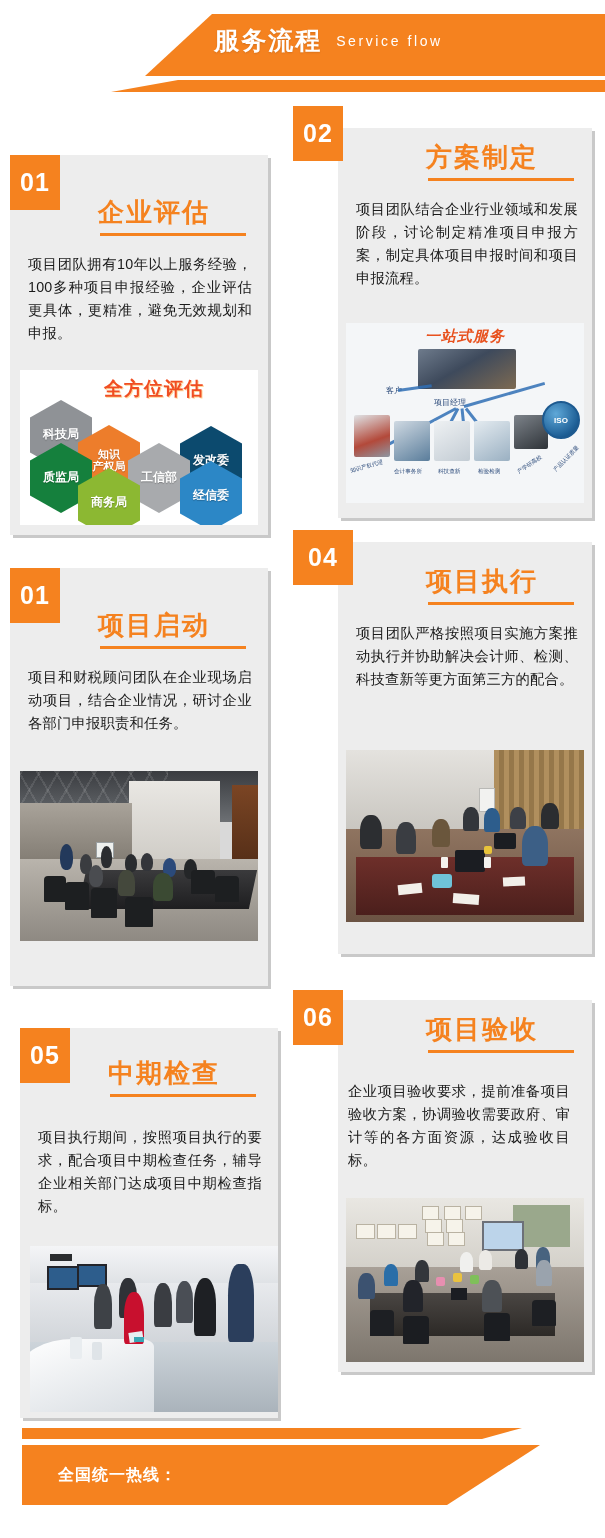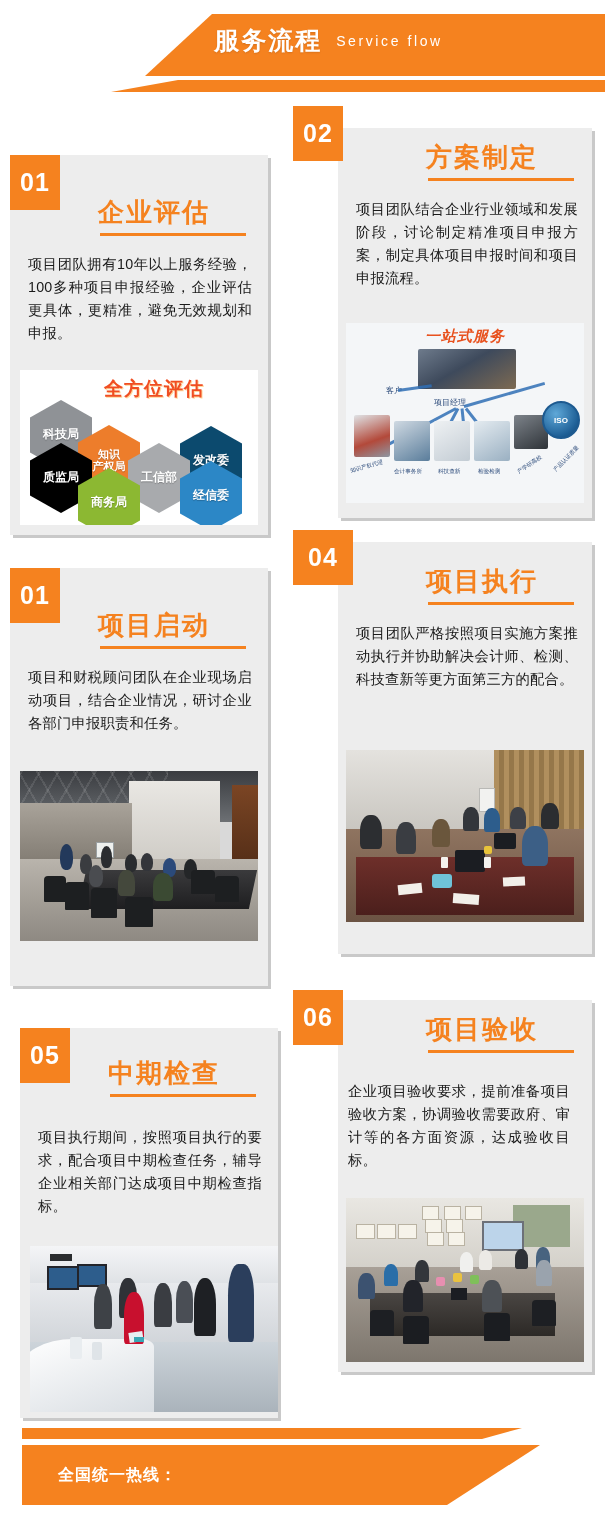--- a/index.html
+++ b/index.html
@@ -170,21 +170,21 @@
     <div class="card-title" style="left:88px;top:40px;">企业评估</div>
     <div class="title-rule" style="left:90px;top:78px;width:146px;"></div>
     <div class="card-text" style="left:18px;top:98px;width:224px;">项目团队拥有10年以上服务经验，100多种项目申报经验，企业评估更具体，更精准，避免无效规划和申报。</div>
 
     <div class="figure hexfig" style="left:10px;top:215px;width:238px;height:155px;">
       <div class="hexlabel" style="left:84px;top:6px;">全方位评估</div>
       <div class="hex" style="left:10px;top:30px;background:#8f9296;">科技局</div>
       <div class="hex small" style="left:58px;top:55px;background:#ED7D2B;white-space:pre-line;">知识
 产权局</div>
       <div class="hex" style="left:160px;top:56px;background:#0c4a6e;">发改委</div>
-      <div class="hex" style="left:10px;top:73px;background:#000000;">质监局</div>
+      <div class="hex" style="left:10px;top:73px;background:#15803d;">质监局</div>
       <div class="hex" style="left:108px;top:73px;background:#a8aaad;">工信部</div>
       <div class="hex" style="left:58px;top:98px;background:#8CB832;">商务局</div>
       <div class="hex" style="left:160px;top:91px;background:#2C87C6;">经信委</div>
     </div>
   </div>
 
   <div class="card" style="left:338px;top:128px;width:254px;height:390px;">
     <div class="card-body"></div>
     <div class="badge" style="left:-45px;top:-22px;width:50px;height:55px;">02</div>
     <div class="card-title" style="left:88px;top:12px;">方案制定</div>

